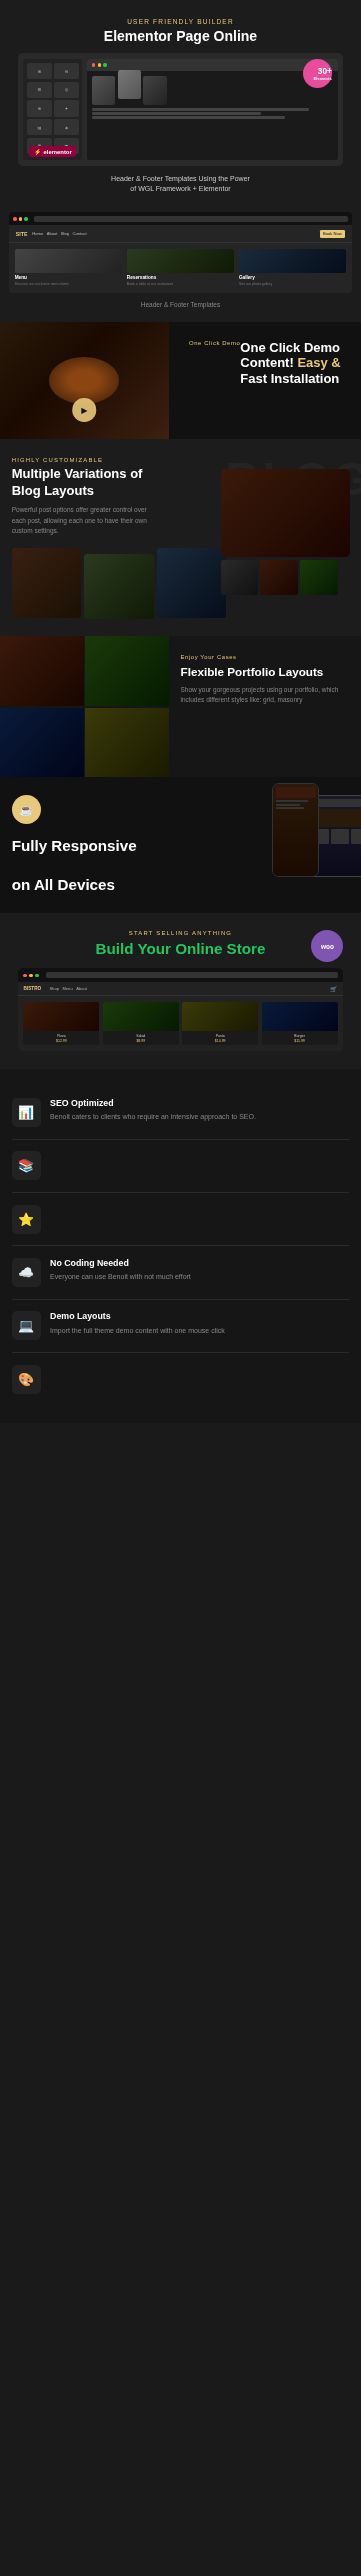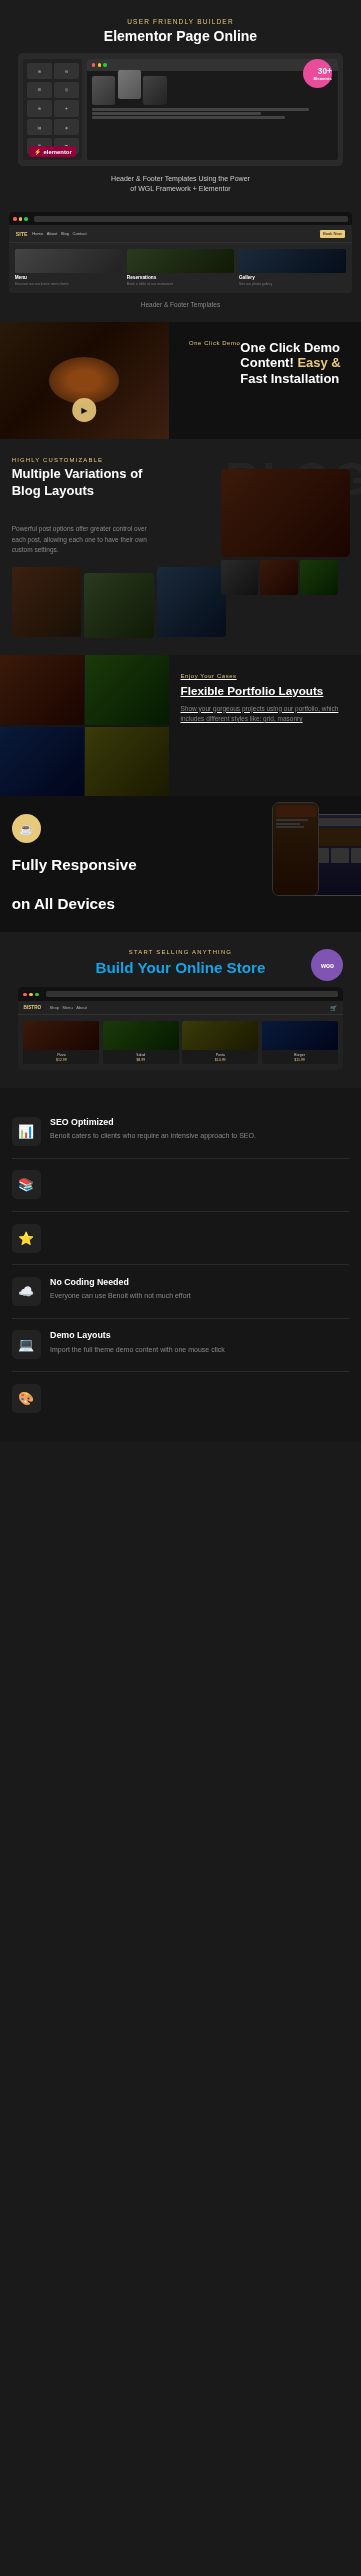--- a/index.html
+++ b/index.html
@@ -299,21 +299,21 @@
       font-size: 5.9px;
       color: #e8c97a;
       letter-spacing: 1.2px;
       text-transform: uppercase;
       margin-bottom: 3.5px;
     }
     .blog-title {
       font-size: 13px;
       font-weight: 700;
       color: #fff;
-      margin-bottom: 24px;
+      margin-bottom: 5px;
       max-width: 152px;
       line-height: 1.3;
     }
     .blog-desc {
       font-size: 6.5px;
       color: #888;
       max-width: 141px;
       line-height: 1.6;
       margin-bottom: 11.7px;
     }
@@ -374,21 +374,20 @@
     }
     .portfolio-item {
       background: linear-gradient(135deg, #3a1a0a, #1a0500);
     }
     .portfolio-item:nth-child(2) { background: linear-gradient(135deg, #1a3a0a, #051a00); }
     .portfolio-item:nth-child(3) { background: linear-gradient(135deg, #0a1a3a, #00051a); }
     .portfolio-item:nth-child(4) { background: linear-gradient(135deg, #3a3a0a, #1a1a00); }
     .portfolio-right {
       flex: 1;
       padding: 17.6px 11.7px;
-      text-decoration: underline;
     }
     .portfolio-subtitle {
       font-size: 5.9px;
       color: #e8c97a;
       letter-spacing: 0.6px;
       margin-bottom: 3.5px;
     }
     .portfolio-title {
       font-size: 11.7px;
       font-weight: 700;
@@ -480,21 +479,21 @@
     .store-subtitle {
       font-size: 5.9px;
       color: #e8c97a;
       letter-spacing: 1.2px;
       text-transform: uppercase;
       margin-bottom: 3.5px;
     }
     .store-title {
       font-size: 15.2px;
       font-weight: 700;
-      color: #0ea5e9;
+      color: #22c55e;
       margin-bottom: 11.7px;
     }
     .woo-badge {
       position: absolute;
       right: 17.6px;
       top: 17.6px;
       background: #7f54b3;
       color: white;
       border-radius: 50%;
       width: 32px;

